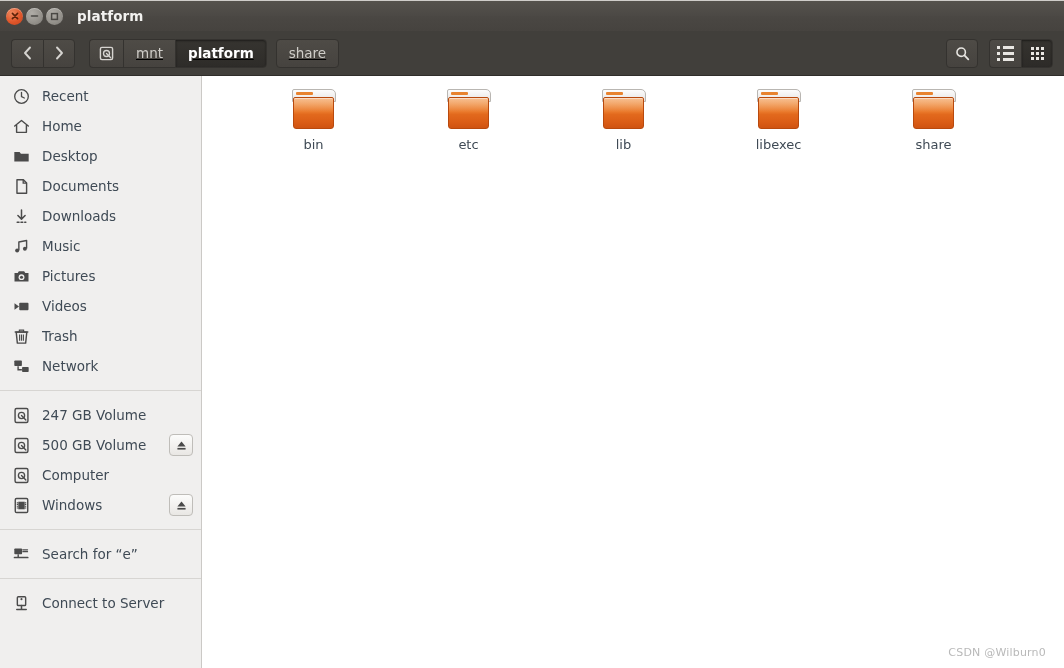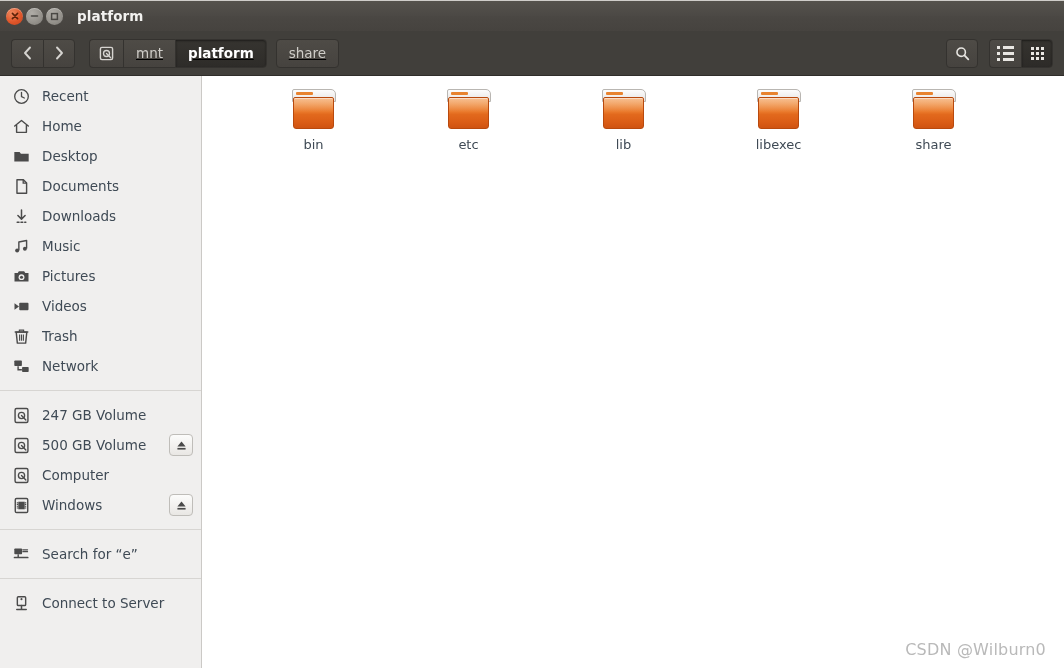--- a/index.html
+++ b/index.html
@@ -245,21 +245,21 @@
     max-width: 150px;
     overflow: hidden;
     text-overflow: ellipsis;
     white-space: nowrap;
   }
 
   .watermark {
     position: absolute;
     right: 18px;
     bottom: 9px;
-    font-size: 16px;
+    font-size: 11px;
     color: #b9b9b9;
     letter-spacing: .2px;
     white-space: nowrap;
   }
 </style>
 </head>
 <body>
 
 <div id="app">
 

